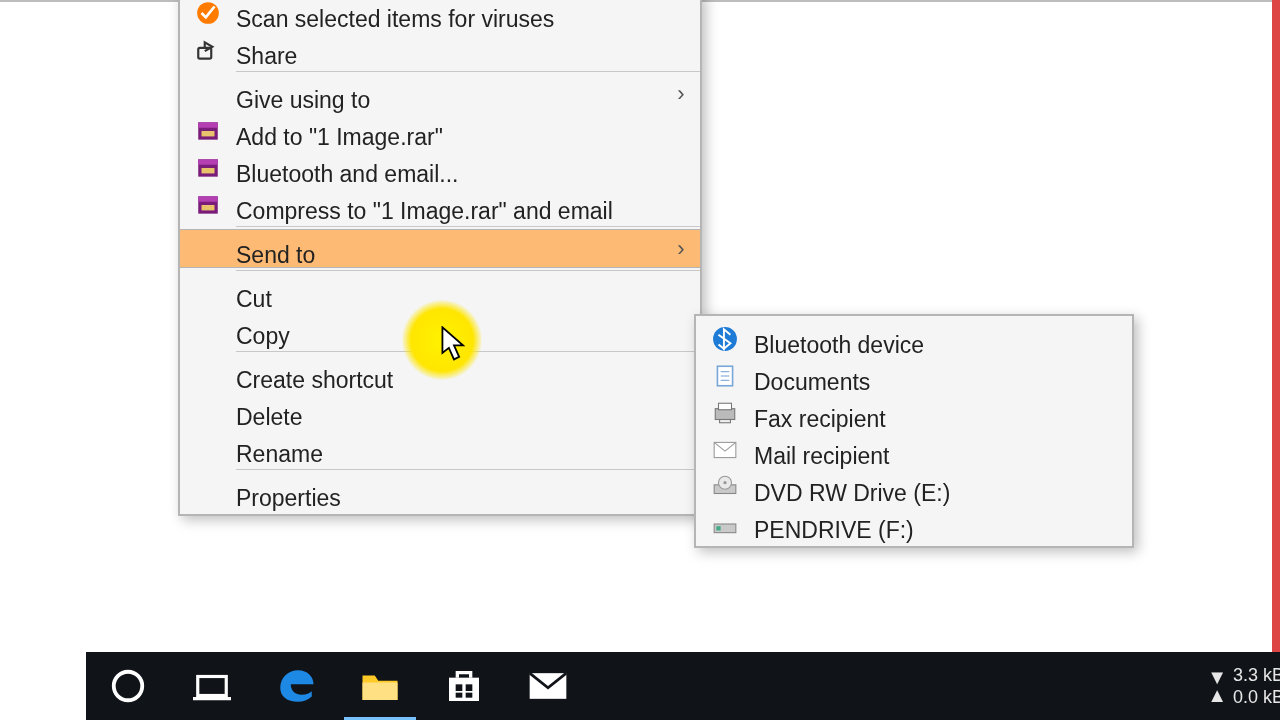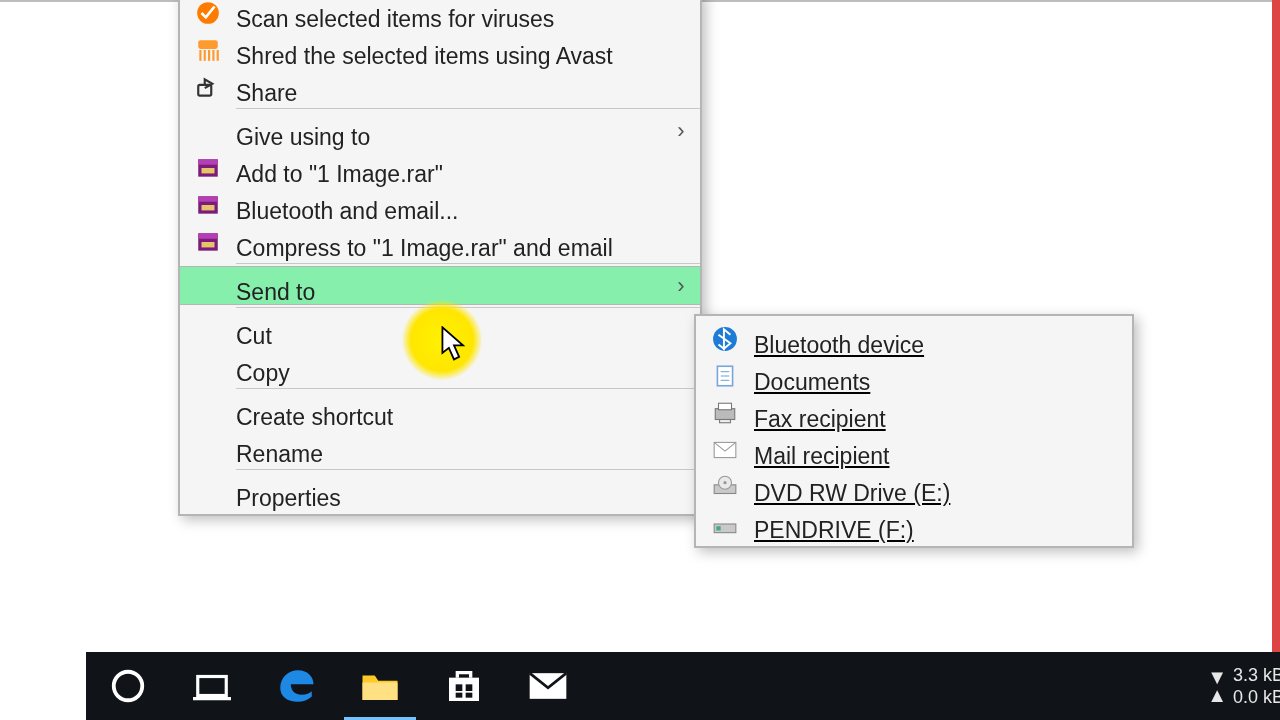--- a/index.html
+++ b/index.html
@@ -43,21 +43,21 @@
     white-space: nowrap;
     margin-top: 14px;
   }
   .menu-item .chevron {
     width: 38px;
     text-align:center;
     font-size: 22px;
     color:#555;
   }
   .menu-item.hover {
-    background: #86efac;
+    background: #fdba74;
     border-top:1px solid #b5b5b5;
     border-bottom:1px solid #b5b5b5;
     margin-top:-1px;
     margin-bottom:-1px;
   }
   .separator {
     height: 0;
     border-top: 1px solid #c8c8c8;
     margin: 3px 0 3px 56px;
   }
@@ -70,21 +70,20 @@
   
   .submenu {
     position:absolute;
     left: 694px;
     top: 314px;
     width: 436px;
     background:#f5f5f5;
     border:2px solid #b5b5b5;
     box-shadow: 4px 4px 12px rgba(0,0,0,0.25);
     padding: 4px 0;
-    text-decoration: underline;
   }
   .submenu .menu-item {
     height: 37px;
   }
   .submenu .icon-slot { width: 58px; }
   
   .highlight-spot {
     position:absolute;
     width: 80px; height:80px;
     left: 402px; top: 300px;
@@ -178,35 +177,20 @@
   <div class="menu-item">
     <span class="icon-slot">
       <svg class="ic" viewBox="0 0 24 24">
           <circle cx="12" cy="12" r="10" fill="#ff7b00"></circle>
           <path d="M6 12l4 4 8-10" stroke="#fff" stroke-width="2.5" fill="none"></path>
         </svg>
     </span>
     <span class="label">Scan selected items for viruses</span>
   </div>
 
-  <div class="menu-item">
-    <span class="icon-slot">
-      <svg class="ic" viewBox="0 0 24 24">
-          <rect x="3" y="3" width="18" height="8" rx="2" fill="#ff9a2e"></rect>
-          <g stroke="#ff9a2e" stroke-width="2">
-            <line x1="5" y1="12" x2="5" y2="22"></line>
-            <line x1="9" y1="12" x2="9" y2="22"></line>
-            <line x1="13" y1="12" x2="13" y2="22"></line>
-            <line x1="17" y1="12" x2="17" y2="22"></line>
-            <line x1="21" y1="12" x2="21" y2="22"></line>
-          </g>
-        </svg>
-    </span>
-    <span class="label">Shred the selected items using Avast</span>
-  </div>
 
   <div class="menu-item">
     <span class="icon-slot">
       <svg class="ic" viewBox="0 0 24 24" stroke="#333" stroke-width="2" fill="none">
           <rect x="3" y="10" width="12" height="10" rx="1.5"></rect>
           <path d="M9 10V5l7 4-7 4"></path>
         </svg>
     </span>
     <span class="label">Share</span>
   </div>
@@ -270,20 +254,24 @@
   <div class="menu-item">
     <span class="icon-slot"></span>
     <span class="label">Copy</span>
   </div>
 
   <div class="separator"></div>
 
   <div class="menu-item">
     <span class="icon-slot"></span>
     <span class="label">Create shortcut</span>
+  </div>
+  <div class="menu-item">
+    <span class="icon-slot"></span>
+    <span class="label">Delete</span>
   </div>
   <div class="menu-item">
     <span class="icon-slot"></span>
     <span class="label">Rename</span>
   </div>
 
   <div class="separator"></div>
 
   <div class="menu-item">
     <span class="icon-slot"></span>

